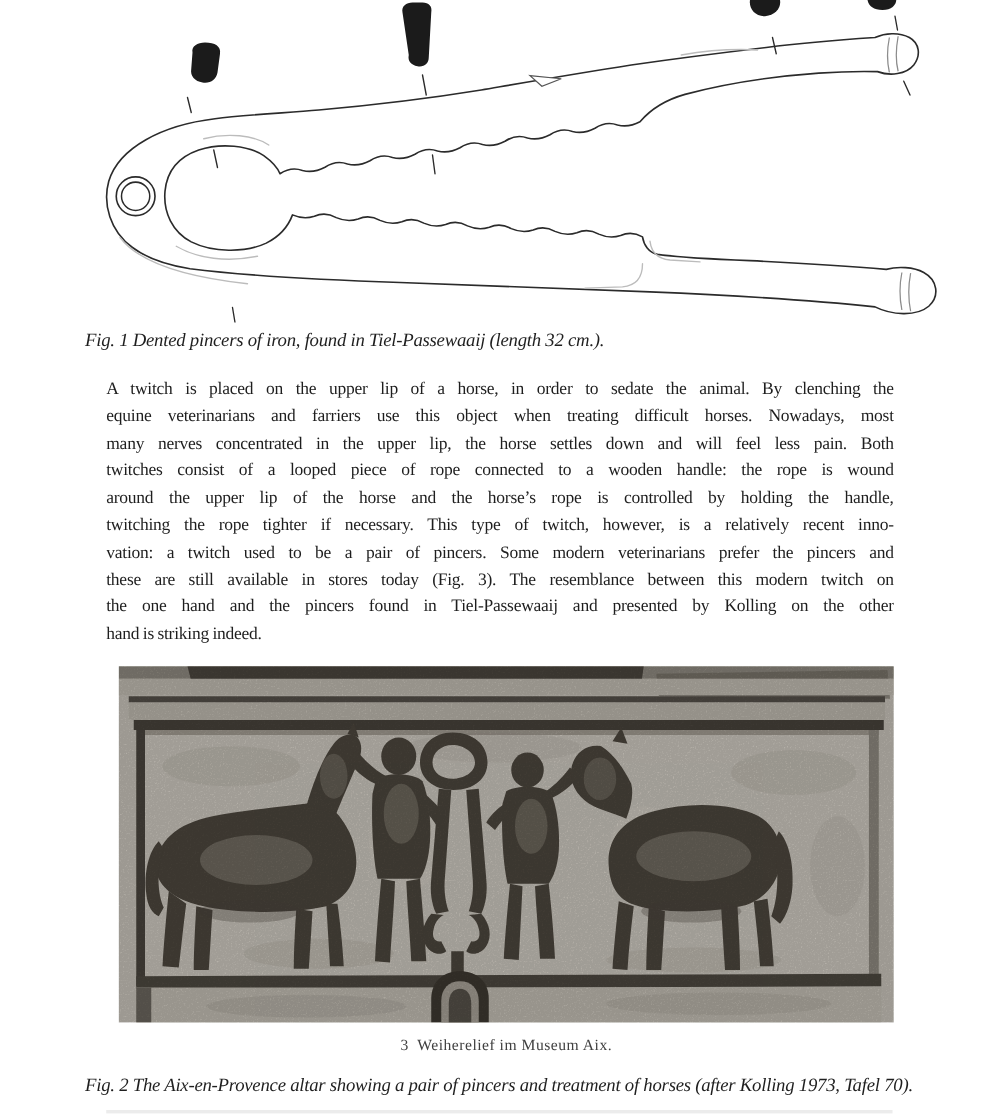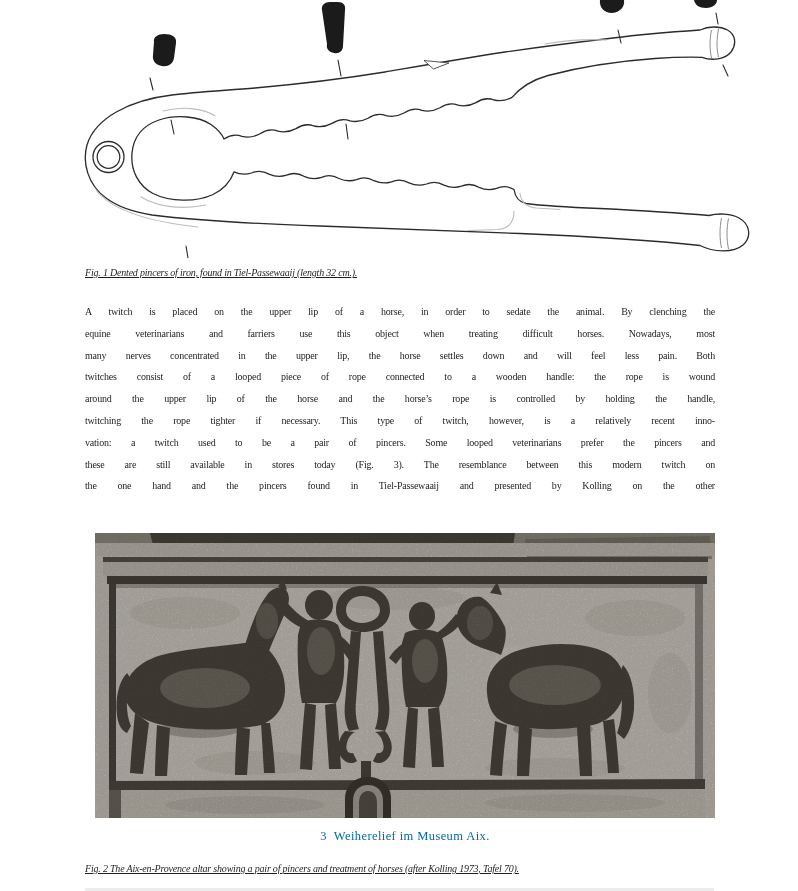--- a/index.html
+++ b/index.html
@@ -1,37 +1,37 @@
 <!DOCTYPE html>
 <html><head>
 <meta charset="utf-8">
 <style>
   html,body{margin:0;padding:0;}
   body{background:#ffffff;font-family:"Liberation Serif", serif;}
   .page{position:relative;width:798px;height:891px;background:#ffffff;overflow:hidden;}
 
   .fig1-drawing{position:absolute;left:0;top:0;width:798px;height:258px;}
 
-  .fig-caption{position:absolute;left:85px;color:#1f1f1f;
-    font-family:"Liberation Serif", serif;font-style:italic;font-size:10px;
-    letter-spacing:-0.2px;line-height:20px;text-decoration:underline;}
+  .fig-caption{position:absolute;left:68px;color:#1f1f1f;
+    font-family:"Liberation Serif", serif;font-style:italic;font-size:15px;
+    letter-spacing:-0.2px;line-height:20px;}
   #fig1-caption{top:263px;width:650px;}
   #fig2-caption{top:859px;width:712px;}
 
   .paragraph{position:absolute;left:85px;top:301px;width:630px;color:#1e1e1e;
-    font-size:10px;letter-spacing:-0.2px;word-spacing:-0.5px;}
+    font-size:14px;letter-spacing:-0.2px;word-spacing:-0.5px;}
   .pline{display:block;width:630px;height:21.8px;line-height:21.8px;
     text-align:justify;text-align-last:justify;overflow:hidden;white-space:nowrap;}
   .pline.last{text-align-last:left;}
 
   .photo{position:absolute;left:95px;top:533px;width:620px;height:285px;}
   .photo svg{display:block;}
 
   #photo-caption{position:absolute;left:95px;top:829px;width:620px;
-    text-align:center;color:#0369a1;font-size:12.5px;letter-spacing:0.4px;
+    text-align:center;color:#404040;font-size:12.5px;letter-spacing:0.4px;
     font-family:"Liberation Serif", serif;white-space:pre;}
 
   .next-figure-edge{position:absolute;left:85px;top:888px;width:629px;height:3px;
     background:#ececec;}
 </style>
 </head>
 <body>
 
 <div class="page">
 
@@ -105,23 +105,24 @@
 
   <div id="fig1-caption" class="fig-caption">Fig. 1 Dented pincers of iron, found in Tiel-Passewaaij (length 32 cm.).</div>
 
   <div class="paragraph">
     <span class="pline">A twitch is placed on the upper lip of a horse, in order to sedate the animal. By clenching the</span>
     <span class="pline">equine veterinarians and farriers use this object when treating difficult horses. Nowadays, most</span>
     <span class="pline">many nerves concentrated in the upper lip, the horse settles down and will feel less pain. Both</span>
     <span class="pline">twitches consist of a looped piece of rope connected to a wooden handle: the rope is wound</span>
     <span class="pline">around the upper lip of the horse and the horse’s rope is controlled by holding the handle,</span>
     <span class="pline">twitching the rope tighter if necessary. This type of twitch, however, is a relatively recent inno-</span>
-    <span class="pline">vation: a twitch used to be a pair of pincers. Some looped veterinarians prefer the pincers and</span>
+    <span class="pline">vation: a twitch used to be a pair of pincers. Some modern veterinarians prefer the pincers and</span>
     <span class="pline">these are still available in stores today (Fig. 3). The resemblance between this modern twitch on</span>
     <span class="pline">the one hand and the pincers found in Tiel-Passewaaij and presented by Kolling on the other</span>
+    <span class="pline last">hand is striking indeed.</span>
   </div>
 
   <div class="photo">
     <svg width="620" height="285" viewBox="0 0 620 285" xmlns="http://www.w3.org/2000/svg">
       <defs>
         <filter id="grain" x="0" y="0" width="100%" height="100%">
           <feTurbulence type="fractalNoise" baseFrequency="0.8" numOctaves="2" result="n"></feTurbulence>
           <feColorMatrix in="n" type="matrix" values="0 0 0 0 0  0 0 0 0 0  0 0 0 0 0  0.7 0.7 0.7 0 0"></feColorMatrix>
         </filter>
       </defs>

